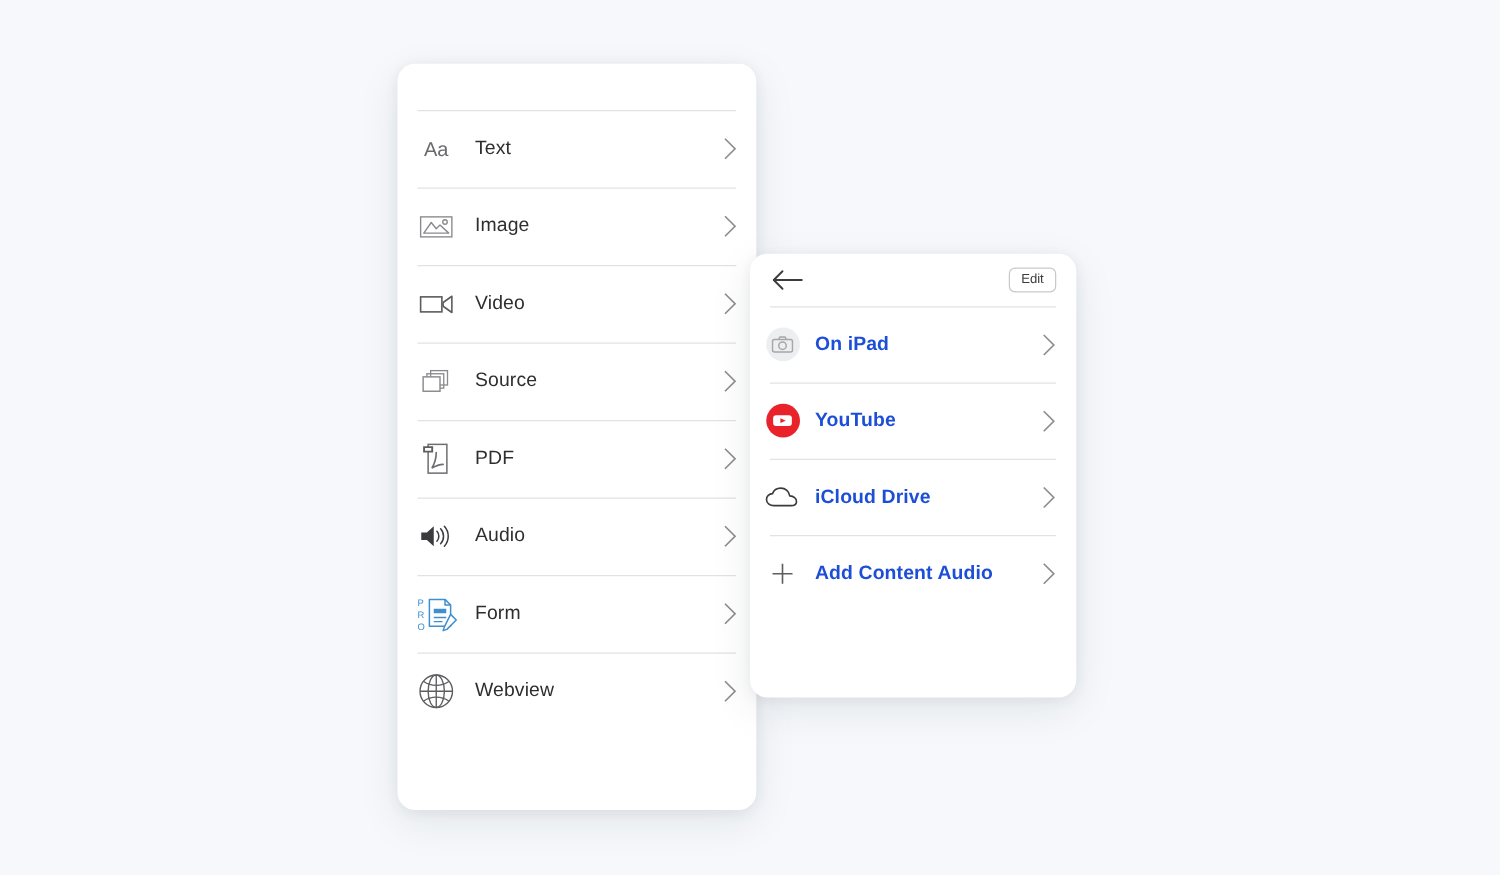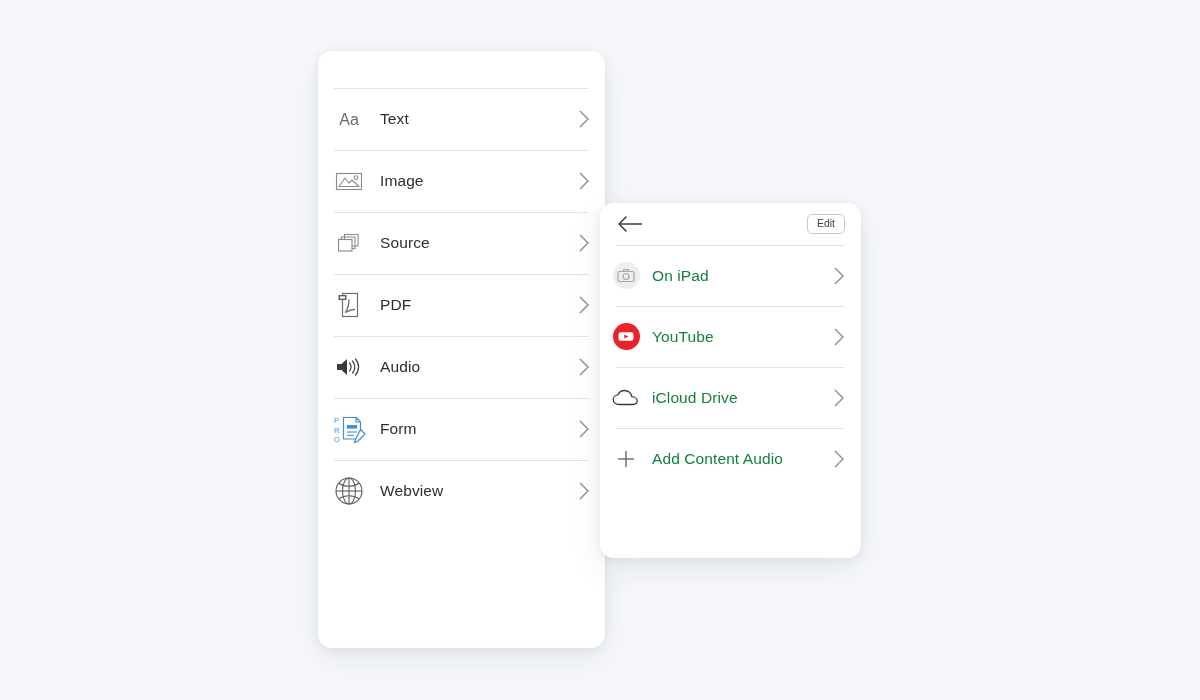--- a/index.html
+++ b/index.html
@@ -127,21 +127,22 @@
   }
 
   #content-source-panel .row-icon {
     width: 52px;
     min-width: 52px;
     justify-content: center;
   }
 
   #content-source-panel .row-label {
     font-size: 15.5px;
-    color: #15803d;
+    color: #1d4ed8;
+    font-weight: bold;
   }
 
   #content-source-panel .row-chevron {
     width: 44px;
     min-width: 44px;
   }
 
   
   .badge {
     width: 27px;
@@ -189,20 +190,35 @@
       </svg>
     </div>
     <div class="row-label">Image</div>
     <div class="row-chevron">
       <svg class="chev" width="14" height="22" viewBox="0 0 14 22">
           <path d="M3 3 L11 11 L3 19" fill="none" stroke="#8e8e92" stroke-width="1.4"></path>
         </svg>
     </div>
   </div>
 
+  <div class="row">
+    <div class="divider-line"></div>
+    <div class="row-icon">
+      <svg class="icon-svg" width="32" height="24" viewBox="0 0 32 24">
+        <rect x="3.5" y="6.5" width="17" height="12" fill="none" stroke="#5e5e61" stroke-width="1.3"></rect>
+        <path d="M21.5 11 L28.5 6 L28.5 19 L21.5 14 Z" fill="none" stroke="#5e5e61" stroke-width="1.3" stroke-linejoin="round"></path>
+      </svg>
+    </div>
+    <div class="row-label">Video</div>
+    <div class="row-chevron">
+      <svg class="chev" width="14" height="22" viewBox="0 0 14 22">
+          <path d="M3 3 L11 11 L3 19" fill="none" stroke="#8e8e92" stroke-width="1.4"></path>
+        </svg>
+    </div>
+  </div>
 
 
   <div class="row">
     <div class="divider-line"></div>
     <div class="row-icon">
       <svg class="icon-svg" width="30" height="26" viewBox="0 0 30 26">
         <rect x="10.5" y="4.5" width="13.5" height="11.5" fill="none" stroke="#8a8a8e" stroke-width="1.05"></rect>
         <rect x="7.5" y="7" width="13.5" height="11.5" fill="none" stroke="#8a8a8e" stroke-width="1.05"></rect>
         <rect x="4.5" y="9.5" width="13.5" height="11.5" fill="#fff" stroke="#8a8a8e" stroke-width="1.15"></rect>
       </svg>

